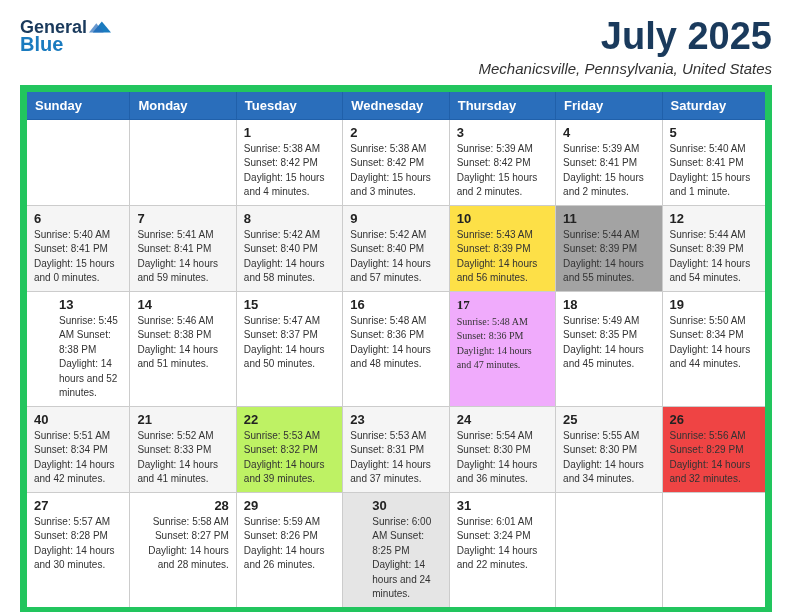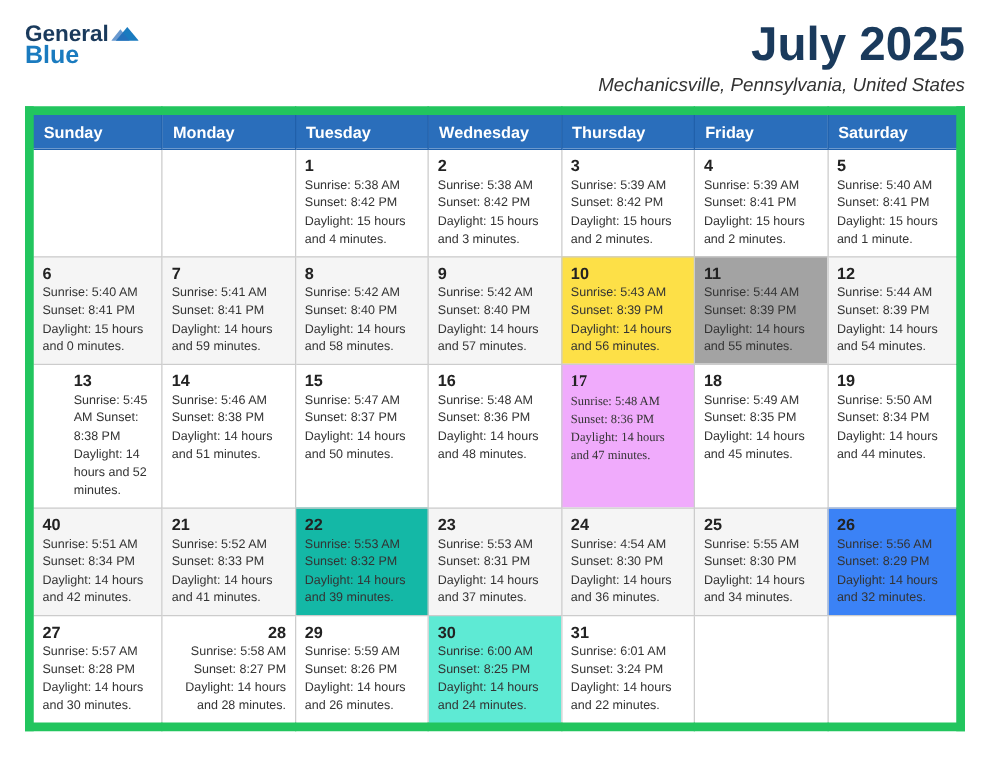--- a/index.html
+++ b/index.html
@@ -261,45 +261,45 @@
           <div class="day-info">Sunrise: 5:51 AM
 Sunset: 8:34 PM
 Daylight: 14 hours and 42 minutes.</div>
         </td>
         <td style="background-color: rgb(245, 245, 245);">
           <span class="day-number">21</span>
           <div class="day-info">Sunrise: 5:52 AM
 Sunset: 8:33 PM
 Daylight: 14 hours and 41 minutes.</div>
         </td>
-        <td style="background-color: #14b8a6;">
+        <td style="background-color: #bef264;">
           <span class="day-number">22</span>
           <div class="day-info">Sunrise: 5:53 AM
 Sunset: 8:32 PM
 Daylight: 14 hours and 39 minutes.</div>
         </td>
         <td style="background-color: rgb(245, 245, 245);">
           <span class="day-number">23</span>
           <div class="day-info">Sunrise: 5:53 AM
 Sunset: 8:31 PM
 Daylight: 14 hours and 37 minutes.</div>
         </td>
         <td style="background-color: rgb(245, 245, 245);">
           <span class="day-number">24</span>
-          <div class="day-info">Sunrise: 4:54 AM
+          <div class="day-info">Sunrise: 5:54 AM
 Sunset: 8:30 PM
 Daylight: 14 hours and 36 minutes.</div>
         </td>
         <td style="background-color: rgb(245, 245, 245);">
           <span class="day-number">25</span>
           <div class="day-info">Sunrise: 5:55 AM
 Sunset: 8:30 PM
 Daylight: 14 hours and 34 minutes.</div>
         </td>
-        <td style="background-color: #3b82f6;">
+        <td style="background-color: #ef4444;">
           <span class="day-number">26</span>
           <div class="day-info">Sunrise: 5:56 AM
 Sunset: 8:29 PM
 Daylight: 14 hours and 32 minutes.</div>
         </td>
       </tr>
       <tr>
         <td style="background-color: rgb(255, 255, 255);">
           <span class="day-number">27</span>
           <div class="day-info">Sunrise: 5:57 AM
@@ -311,21 +311,21 @@
           <div class="day-info">Sunrise: 5:58 AM
 Sunset: 8:27 PM
 Daylight: 14 hours and 28 minutes.</div>
         </td>
         <td style="background-color: rgb(255, 255, 255);">
           <span class="day-number">29</span>
           <div class="day-info">Sunrise: 5:59 AM
 Sunset: 8:26 PM
 Daylight: 14 hours and 26 minutes.</div>
         </td>
-        <td style="background-color: #5eead4;">
+        <td style="background-color: #e5e5e5; padding-left: 29px;">
           <span class="day-number">30</span>
           <div class="day-info">Sunrise: 6:00 AM
 Sunset: 8:25 PM
 Daylight: 14 hours and 24 minutes.</div>
         </td>
         <td style="background-color: rgb(255, 255, 255);">
           <span class="day-number">31</span>
           <div class="day-info">Sunrise: 6:01 AM
 Sunset: 3:24 PM
 Daylight: 14 hours and 22 minutes.</div>

